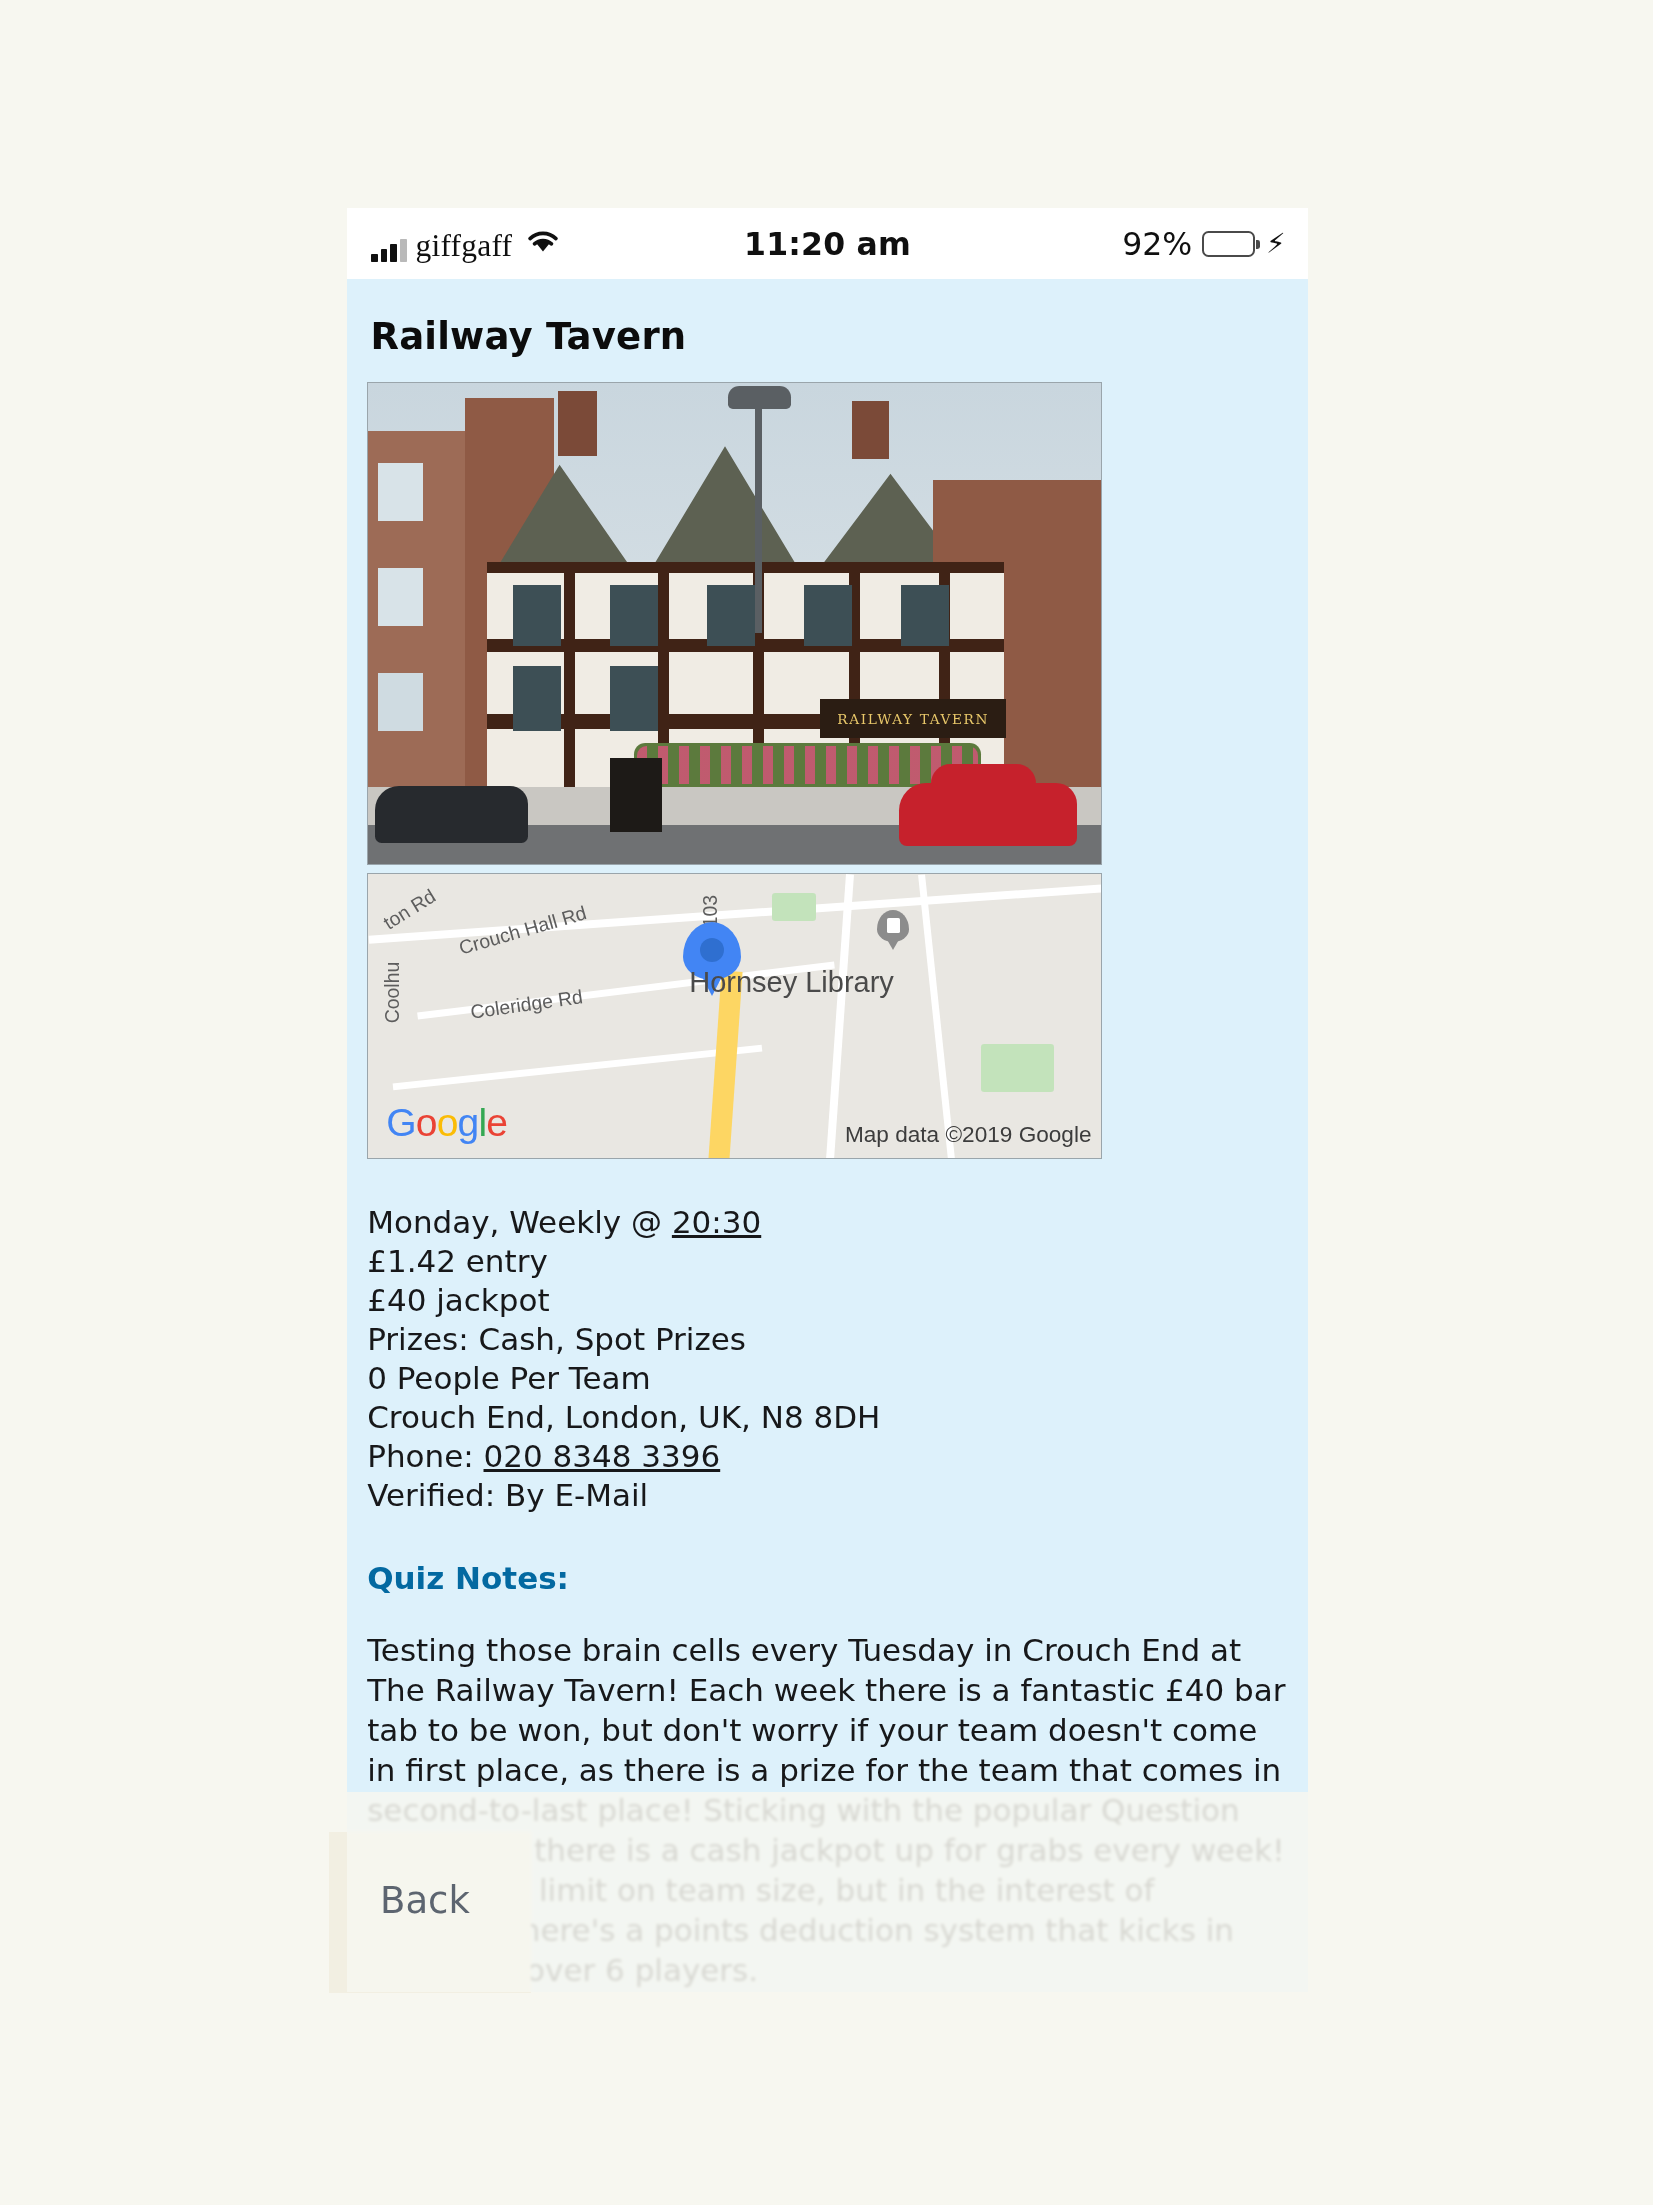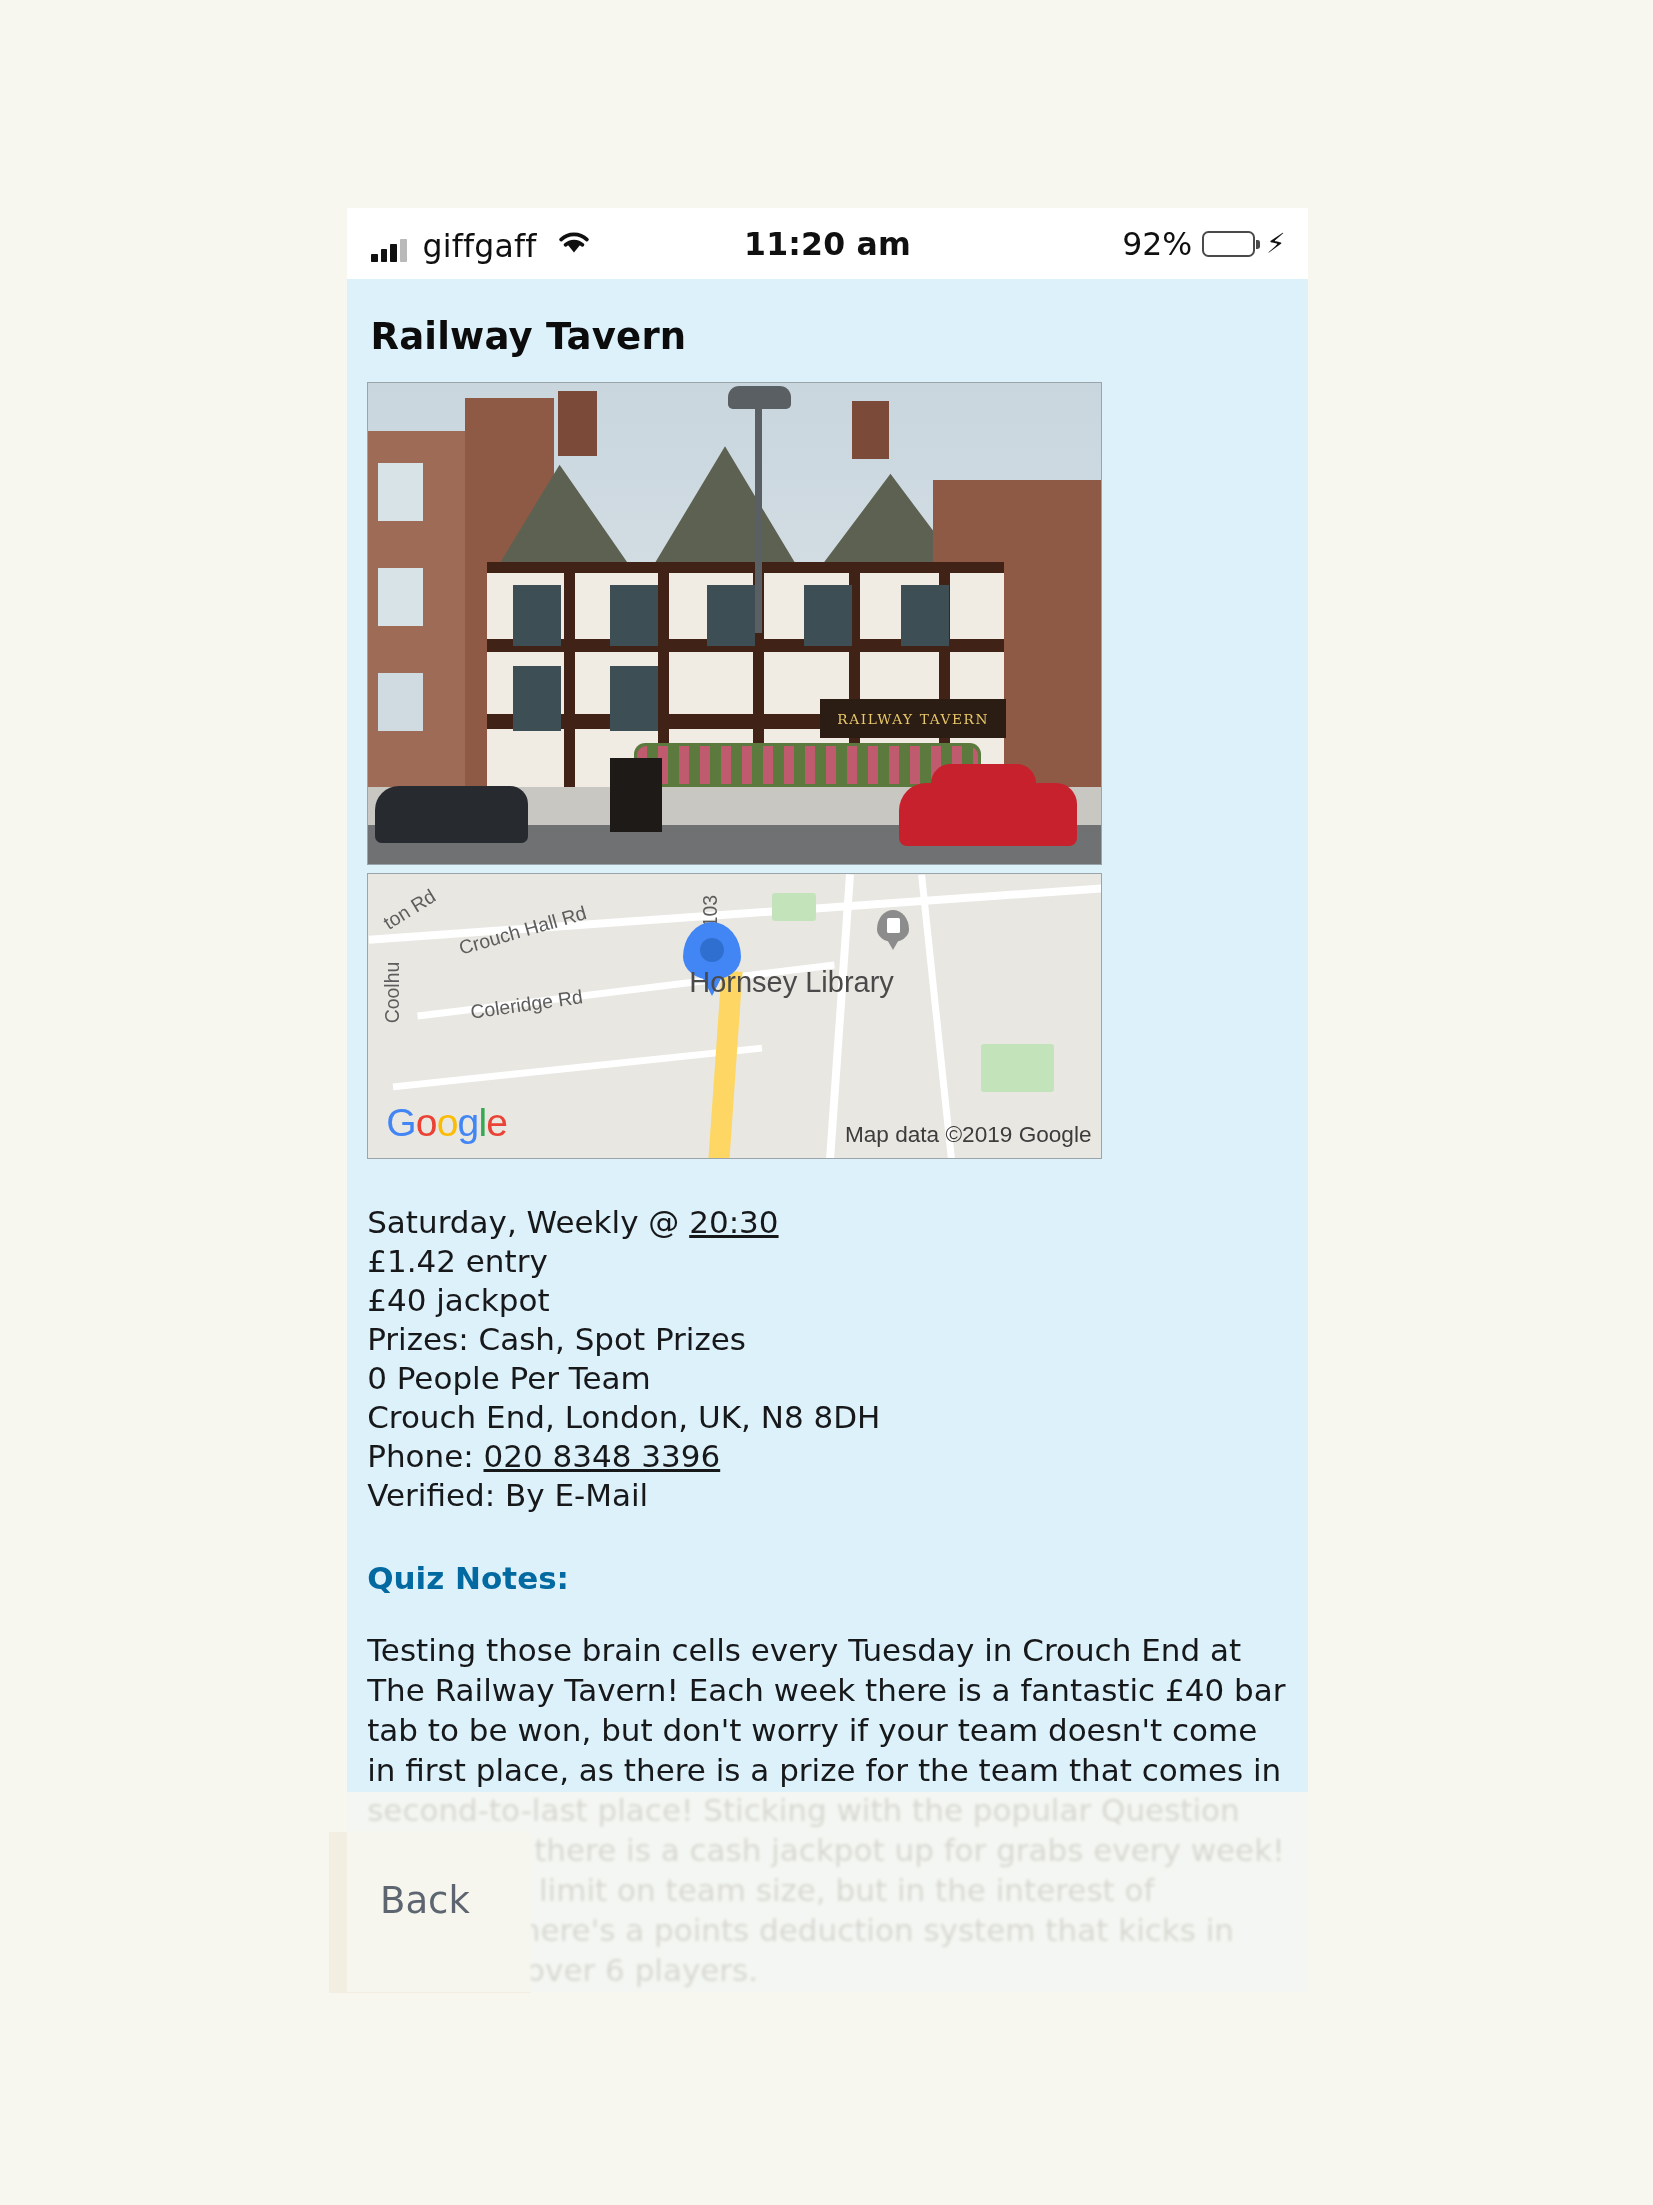--- a/index.html
+++ b/index.html
@@ -37,21 +37,22 @@
     color: #101010;
     font-size: 31px;
     display: flex;
     align-items: center;
   }
   .sb-left {
     position: absolute;
     left: 24px;
     display: flex;
     align-items: flex-end;
-    gap: 16px;
+    gap: 9px;
+    font-family: Liberation Serif, serif;
   }
   .bars {
     display: flex;
     align-items: flex-end;
     gap: 3.2px;
     height: 24px;
   }
   .bars i {
     display: block;
     width: 6.5px;
@@ -438,21 +439,21 @@
           </div>
         <div class="lib-name">Hornsey Library</div>
 
         <div class="gmark">
           <span>G</span><span>o</span><span>o</span><span>g</span><span>l</span><span>e</span>
         </div>
         <div class="mattrib">Map data ©2019 Google</div>
       </div>
 
       <div class="details">
-        <div class="row"><span>Saturday, Weekly @ </span><span class="lnk">20:30</span></div>
+        <div class="row"><span>Monday, Weekly @ </span><span class="lnk">20:30</span></div>
         <div class="row">£1.42 entry</div>
         <div class="row">£40 jackpot</div>
         <div class="row">Prizes: Cash, Spot Prizes</div>
         <div class="row">0 People Per Team</div>
         <div class="row">Crouch End, London, UK, N8 8DH</div>
         <div class="row"><span>Phone: </span><span class="lnk">020 8348 3396</span></div>
         <div class="row">Verified: By E-Mail</div>
       </div>
 
       <div class="notes-head">Quiz Notes:</div>

